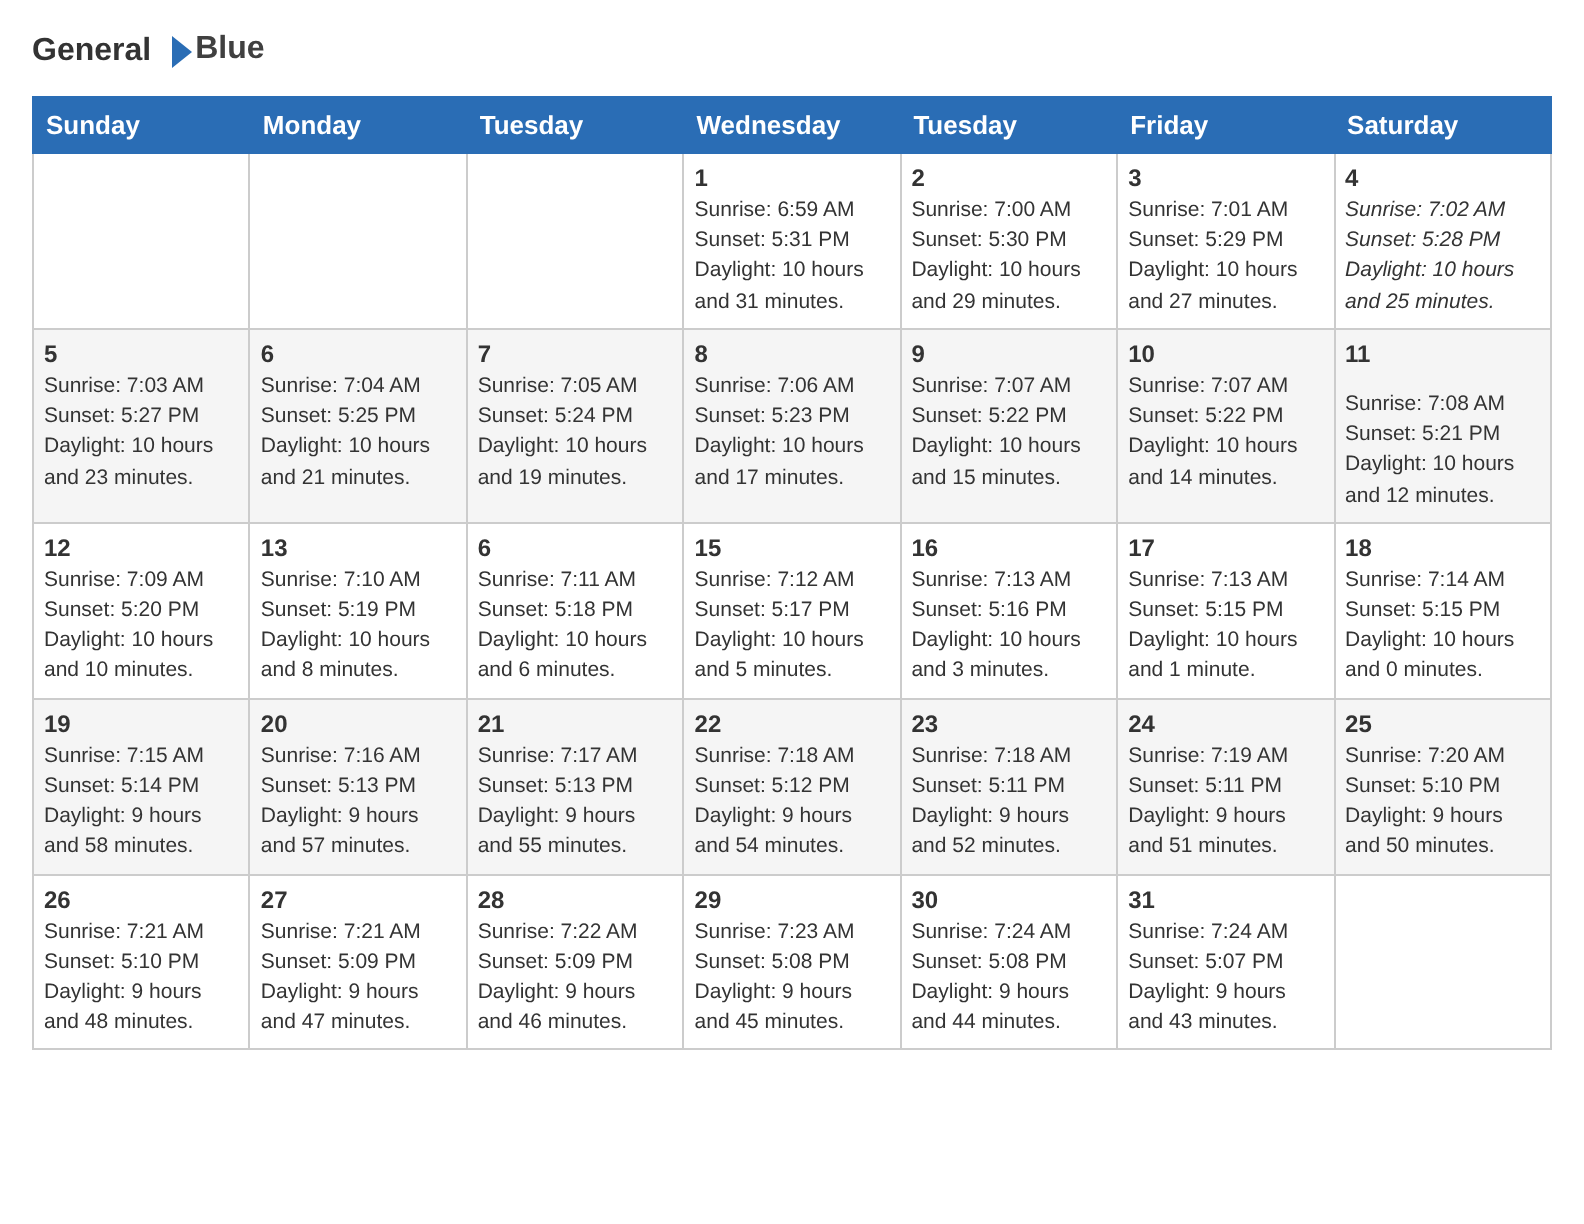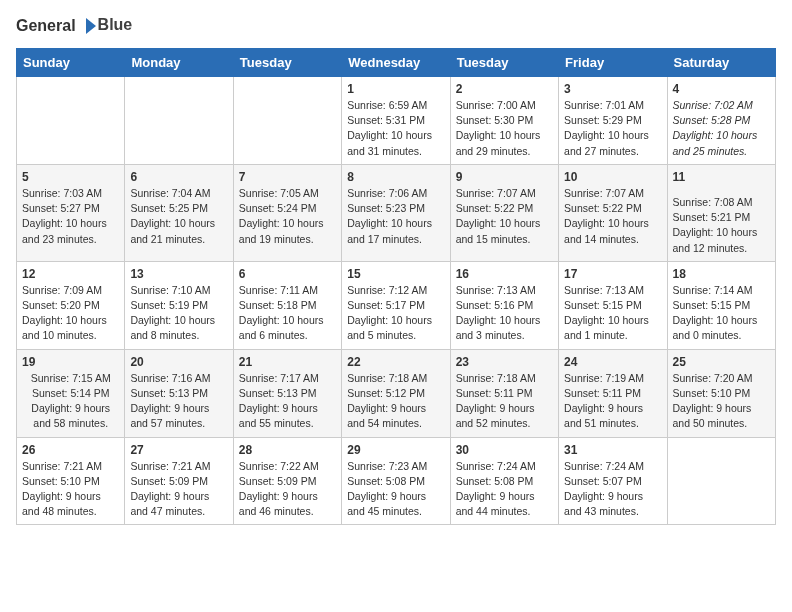--- a/index.html
+++ b/index.html
@@ -238,21 +238,21 @@
           <span class="day-number">18</span>
           <div class="day-info" style="white-space: pre-line;">Sunrise: 7:14 AM
 Sunset: 5:15 PM
 Daylight: 10 hours
 and 0 minutes.</div>
         </td>
       </tr>
       <tr>
         <td>
           <span class="day-number">19</span>
-          <div class="day-info" style="white-space: pre-line; text-align: center;">Sunrise: 7:15 AM
+          <div class="day-info" style="white-space: pre-line;">Sunrise: 7:15 AM
 Sunset: 5:14 PM
 Daylight: 9 hours
 and 58 minutes.</div>
         </td>
         <td>
           <span class="day-number">20</span>
           <div class="day-info" style="white-space: pre-line;">Sunrise: 7:16 AM
 Sunset: 5:13 PM
 Daylight: 9 hours
 and 57 minutes.</div>

